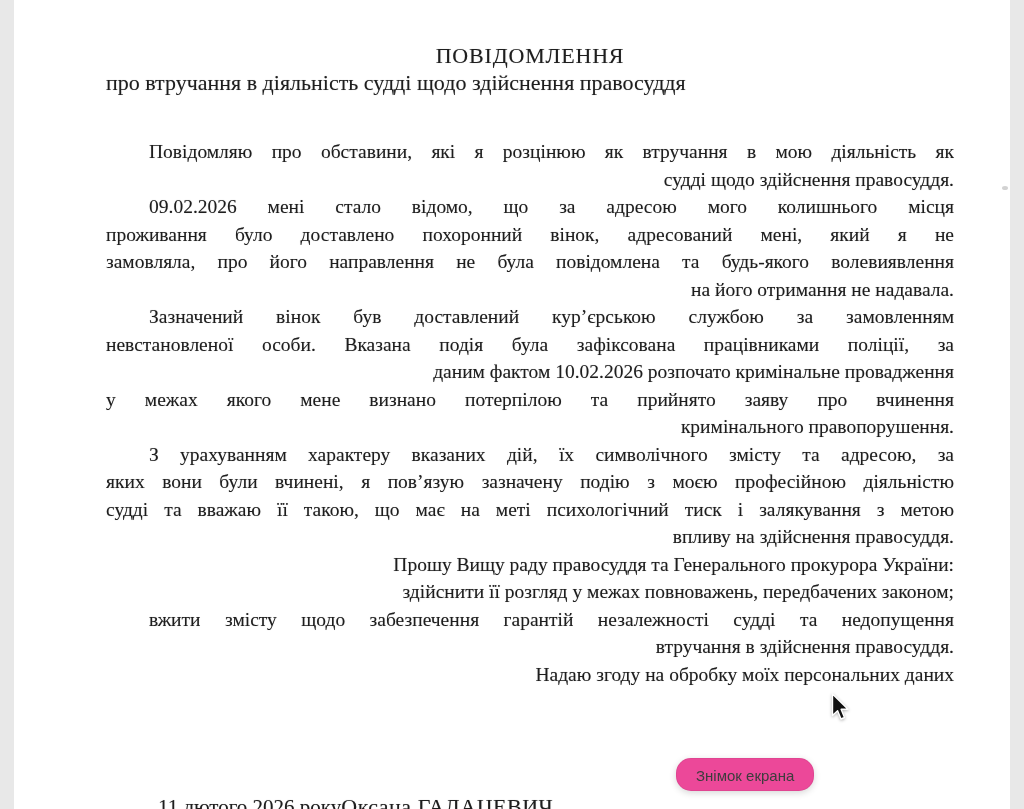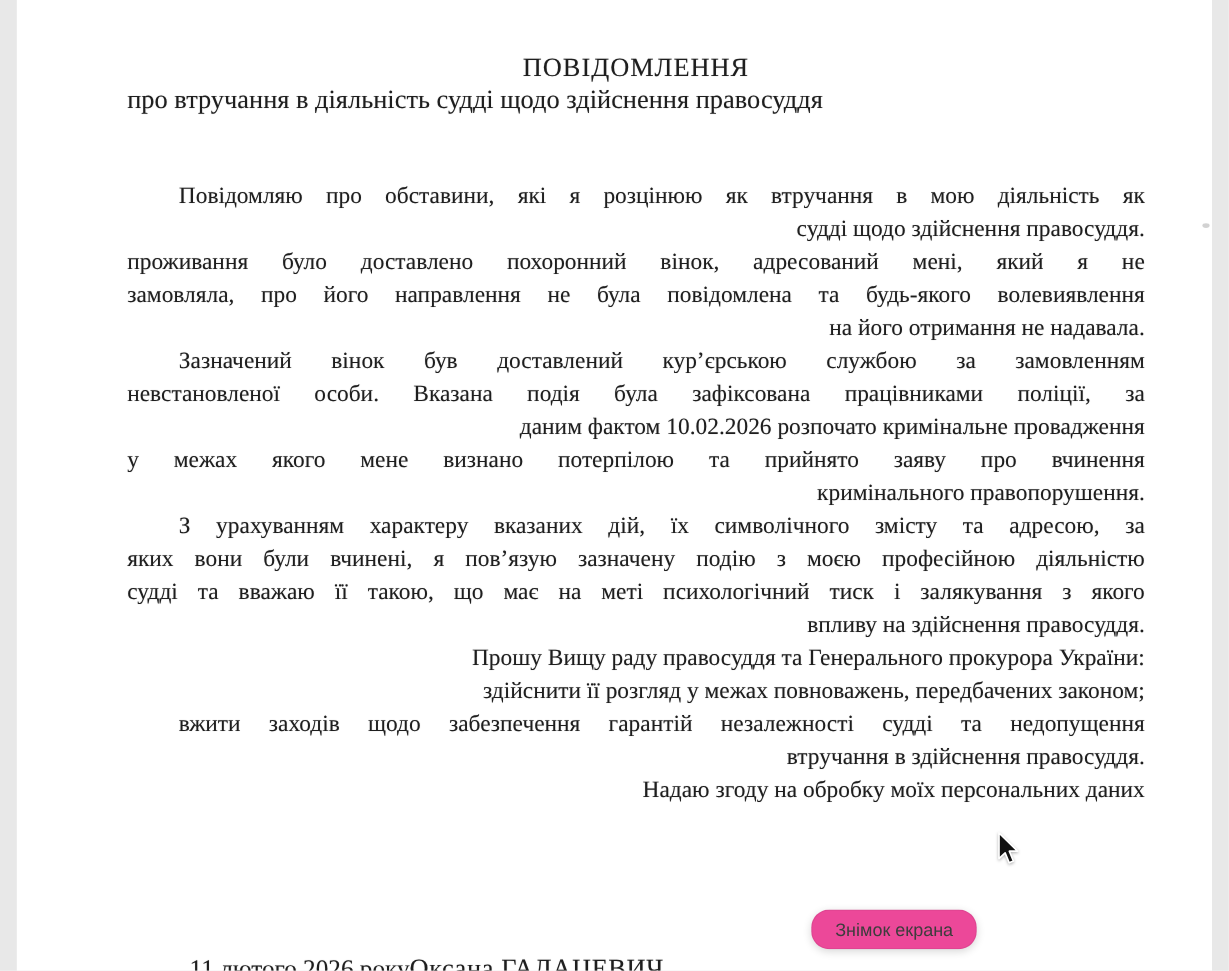--- a/index.html
+++ b/index.html
@@ -35,21 +35,21 @@
     font-weight: normal;
   }
 
   .doc-subtitle {
     font-size: 22px;
     line-height: 28px;
     text-align: left;
     font-weight: normal;
   }
 
-  .doc-body { margin-top: 53px; }
+  .doc-body { margin-top: 41px; }
 
   .ln {
     font-size: 19.5px;
     line-height: 27.5px;
     height: 27.5px;
     white-space: nowrap;
     text-align: right;
   }
   .ln.j {
     white-space: normal;
@@ -129,35 +129,36 @@
 
 <div class="page">
 
   <div class="doc">
     <div class="doc-title">ПОВІДОМЛЕННЯ</div>
     <div class="doc-subtitle">про втручання в діяльність судді щодо здійснення правосуддя</div>
 
     <div class="doc-body">
       <div class="ln j ind">Повідомляю про обставини, які я розцінюю як втручання в мою діяльність як</div>
       <div class="ln">судді щодо здійснення правосуддя.</div>
+      <div class="ln j ind">09.02.2026 мені стало відомо, що за адресою мого колишнього місця</div>
       <div class="ln j">проживання було доставлено похоронний вінок, адресований мені, який я не</div>
       <div class="ln j">замовляла, про його направлення не була повідомлена та будь-якого волевиявлення</div>
       <div class="ln">на його отримання не надавала.</div>
       <div class="ln j ind">Зазначений вінок був доставлений кур’єрською службою за замовленням</div>
       <div class="ln j">невстановленої особи. Вказана подія була зафіксована працівниками поліції, за</div>
       <div class="ln">даним фактом 10.02.2026 розпочато кримінальне провадження</div>
       <div class="ln j">у межах якого мене визнано потерпілою та прийнято заяву про вчинення</div>
       <div class="ln">кримінального правопорушення.</div>
       <div class="ln j ind">З урахуванням характеру вказаних дій, їх символічного змісту та адресою, за</div>
       <div class="ln j">яких вони були вчинені, я пов’язую зазначену подію з моєю професійною діяльністю</div>
-      <div class="ln j">судді та вважаю її такою, що має на меті психологічний тиск і залякування з якого</div>
+      <div class="ln j">судді та вважаю її такою, що має на меті психологічний тиск і залякування з метою</div>
       <div class="ln">впливу на здійснення правосуддя.</div>
       <div class="ln ind">Прошу Вищу раду правосуддя та Генерального прокурора України:</div>
       <div class="ln ind">здійснити її розгляд у межах повноважень, передбачених законом;</div>
-      <div class="ln j ind">вжити заходів щодо забезпечення гарантій незалежності судді та недопущення</div>
+      <div class="ln j ind">вжити змісту щодо забезпечення гарантій незалежності судді та недопущення</div>
       <div class="ln">втручання в здійснення правосуддя.</div>
       <div class="ln ind">Надаю згоду на обробку моїх персональних даних</div>
     </div>
   </div>
 
   <div class="doc-footer">
     <span class="doc-date">11 лютого 2026 року</span>
     <span class="doc-signature">Оксана ГАЛАЦЕВИЧ</span>
   </div>
 

